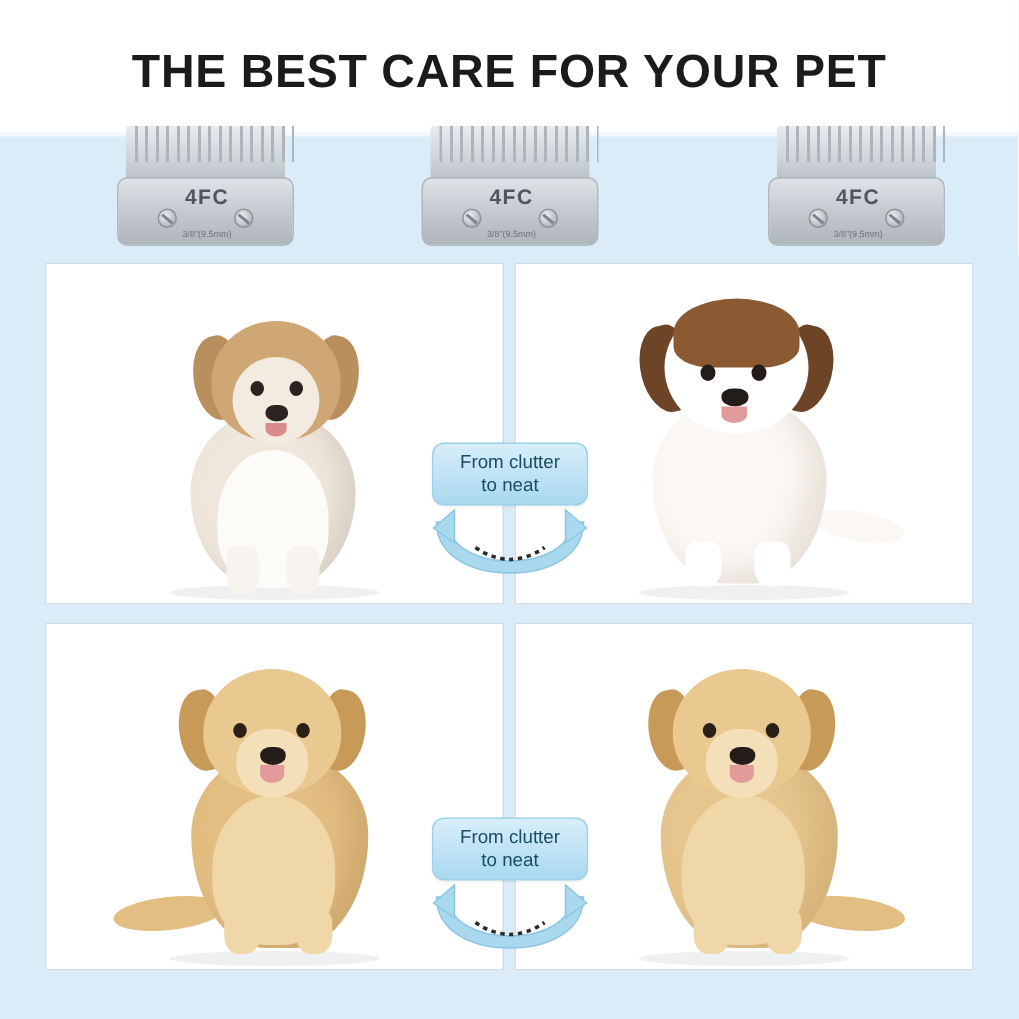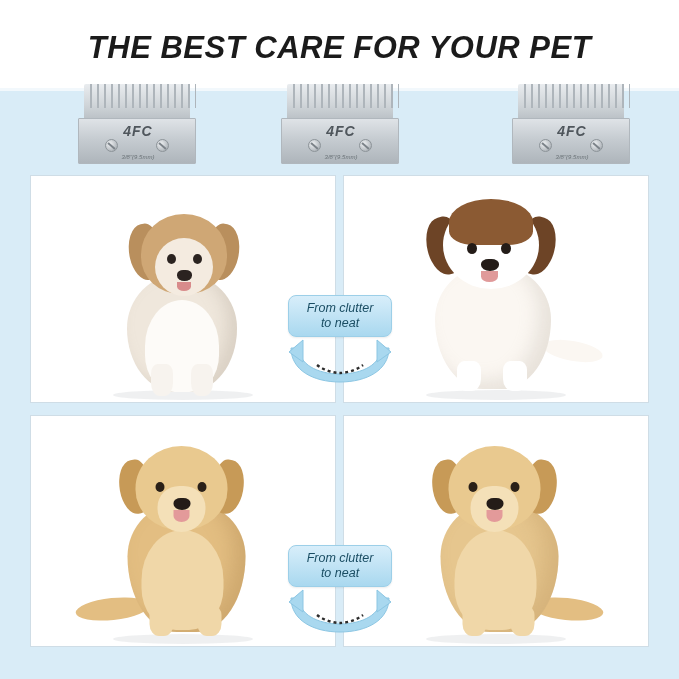--- a/index.html
+++ b/index.html
@@ -9,21 +9,20 @@
   }
   body {
     font-family: "Liberation Sans", sans-serif;
   }
   .page {
     position: relative;
     width: 679px;
     height: 679px;
     background: #ffffff;
     overflow: hidden;
-    font-style: italic;
   }
   
   .headline-band {
     position: absolute;
     left: 0; top: 0;
     width: 679px;
     height: 88px;
     background: #ffffff;
   }
   .headline {
@@ -89,21 +88,21 @@
       #aeb5bb 0px, #aeb5bb 2px,
       transparent 2px, transparent 7px
     );
   }
   .blade-body {
     position: absolute;
     left: 0; top: 34px;
     width: 118px;
     height: 46px;
     background: linear-gradient(180deg, #dfe3e7 0%, #c6ccd1 45%, #aeb5bb 100%);
-    border-radius: 1px;
+    border-radius: 7px;
     border: 1px solid #b0b7bd;
     box-sizing: border-box;
   }
   .blade-label {
     position: absolute;
     left: 0; top: 4px;
     width: 118px;
     text-align: center;
     font-family: "Liberation Sans", sans-serif;
     font-weight: bold;

